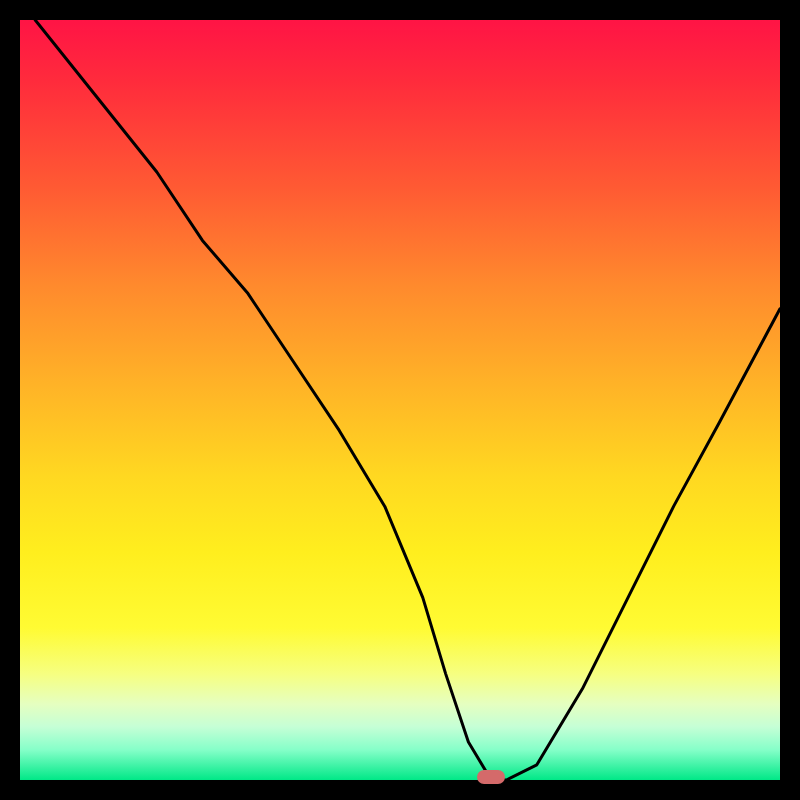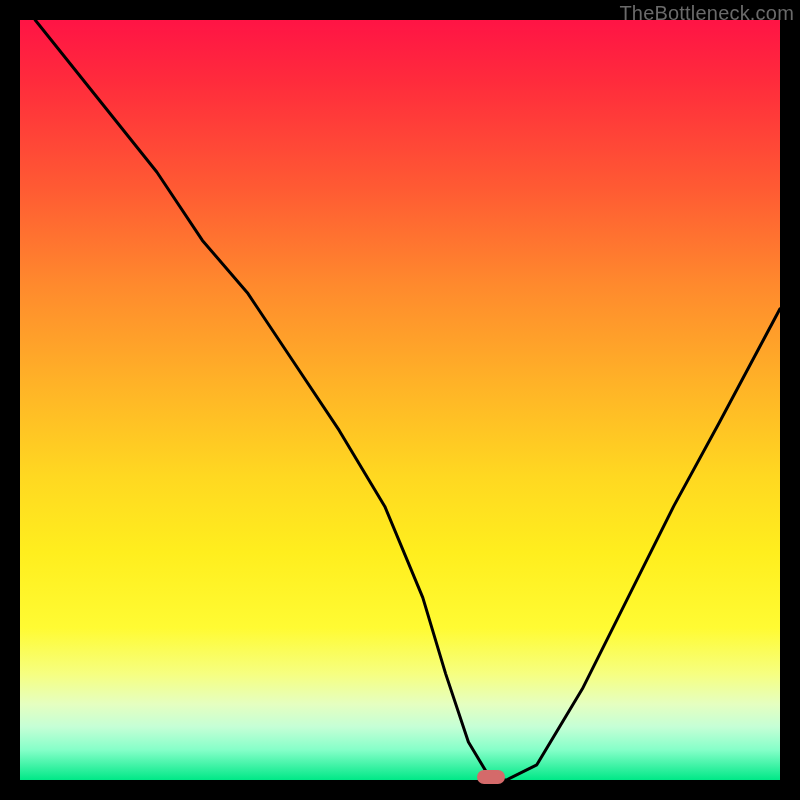--- a/index.html
+++ b/index.html
@@ -22,21 +22,20 @@
       #00e887 100%);
   }
   svg.curve{position:absolute;left:0;top:0;width:760px;height:760px}
   .marker{position:absolute;width:28px;height:14px;border-radius:7px;background:#d46a6a;transform:translate(-50%,-50%)}
   .watermark{position:absolute;right:6px;top:2px;color:#6a6a6a;font-size:20px;font-weight:500;letter-spacing:0.2px}
 </style>
 </head>
 <body>
 
 <div class="frame">
-  <div class="watermark">TheBottleneck.com</div>
   <div class="plot-wrap">
     <div class="gradient"></div>
     <svg class="curve" viewBox="0 0 760 760" preserveAspectRatio="none">
       <path id="curve-path" d="M15.2 0.0 L76.0 76.0 L136.8 152.0 L182.4 220.4 L228.0 273.6 L273.6 342.0 L319.2 410.4 L364.8 486.4 L402.8 577.6 L425.6 653.6 L448.4 722.0 L471.2 760.0 L486.4 760.0 L516.8 744.8 L562.4 668.8 L608.0 577.6 L653.6 486.4 L699.2 402.8 L760.0 288.8" fill="none" stroke="#000" stroke-width="3" stroke-linejoin="round" stroke-linecap="round"></path>
     </svg>
     <div id="marker" class="marker" style="left: 471.2px; top: 757px; background: rgb(212, 106, 106);"></div>
   </div>
 </div>
 
 </body></html>

